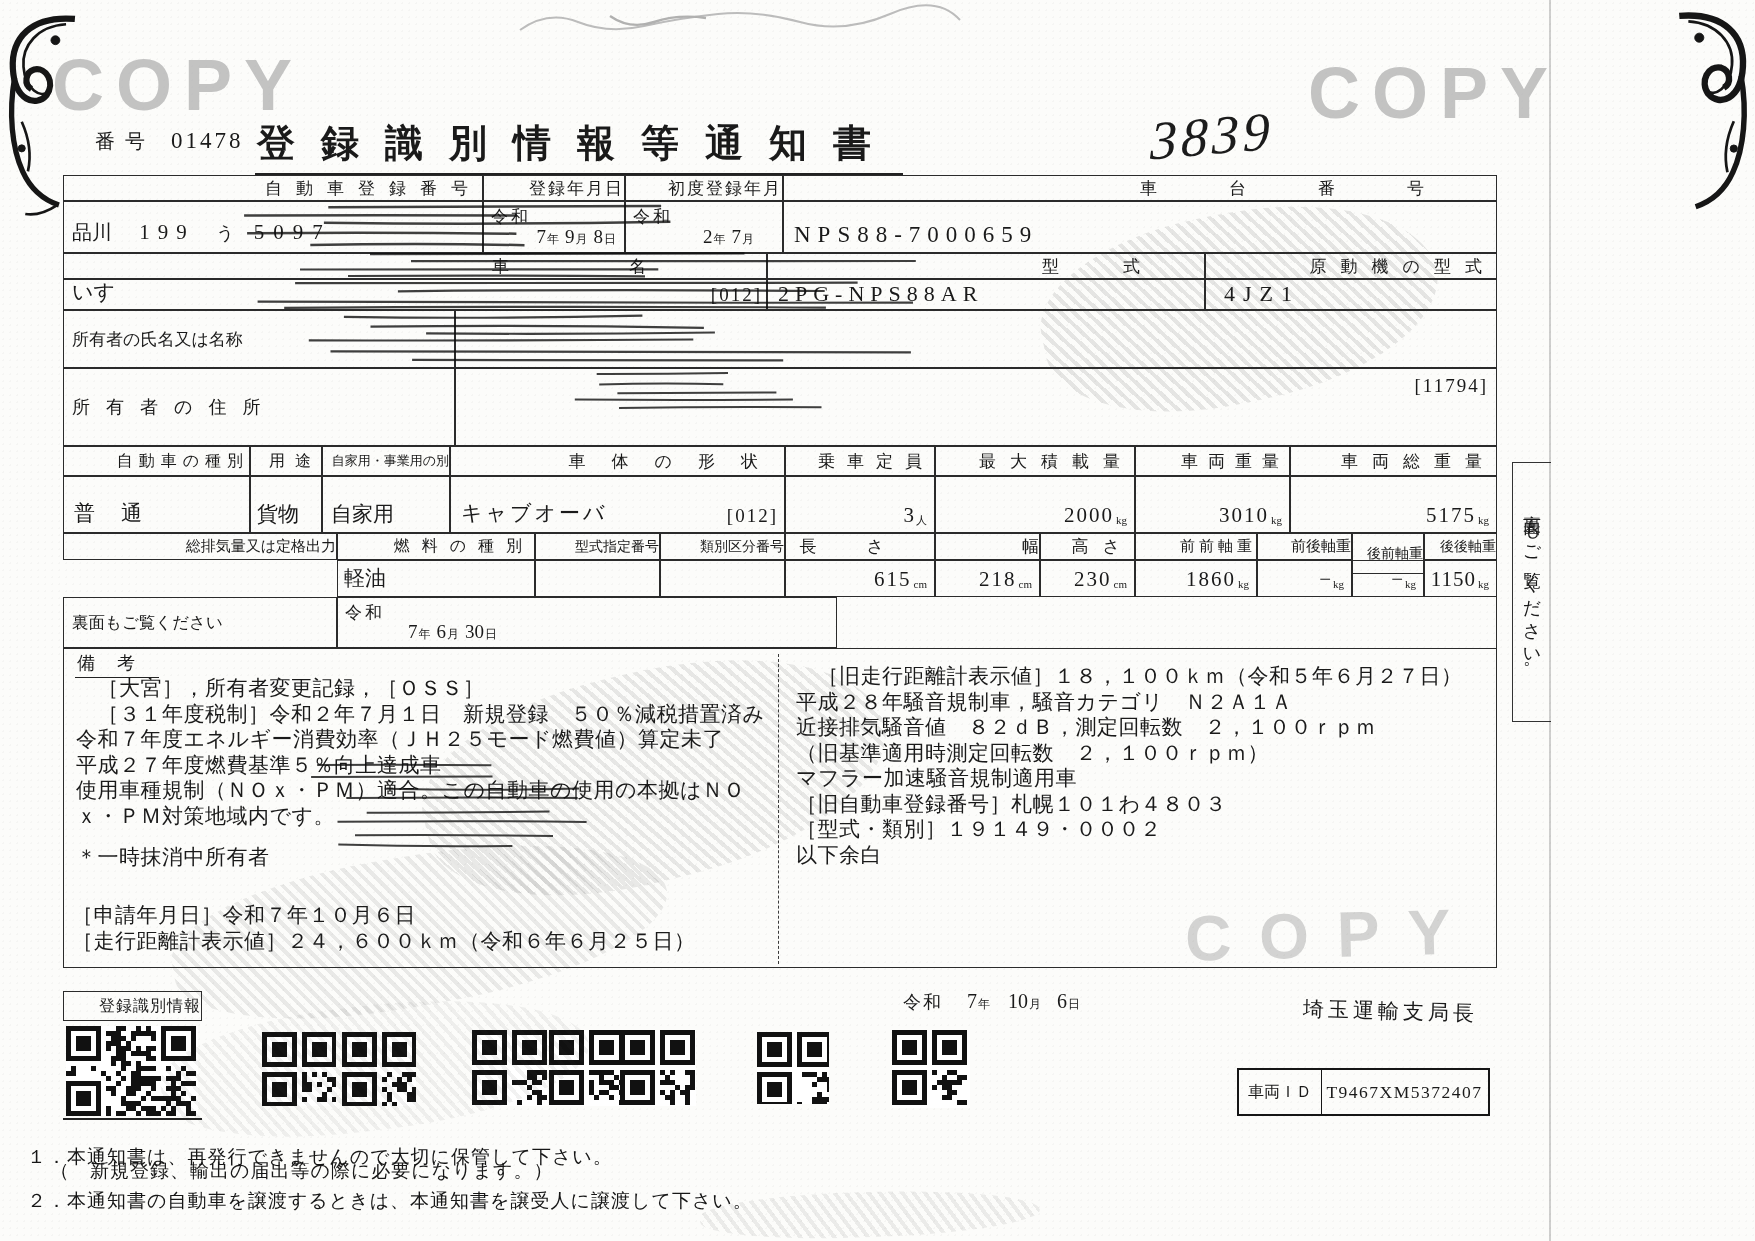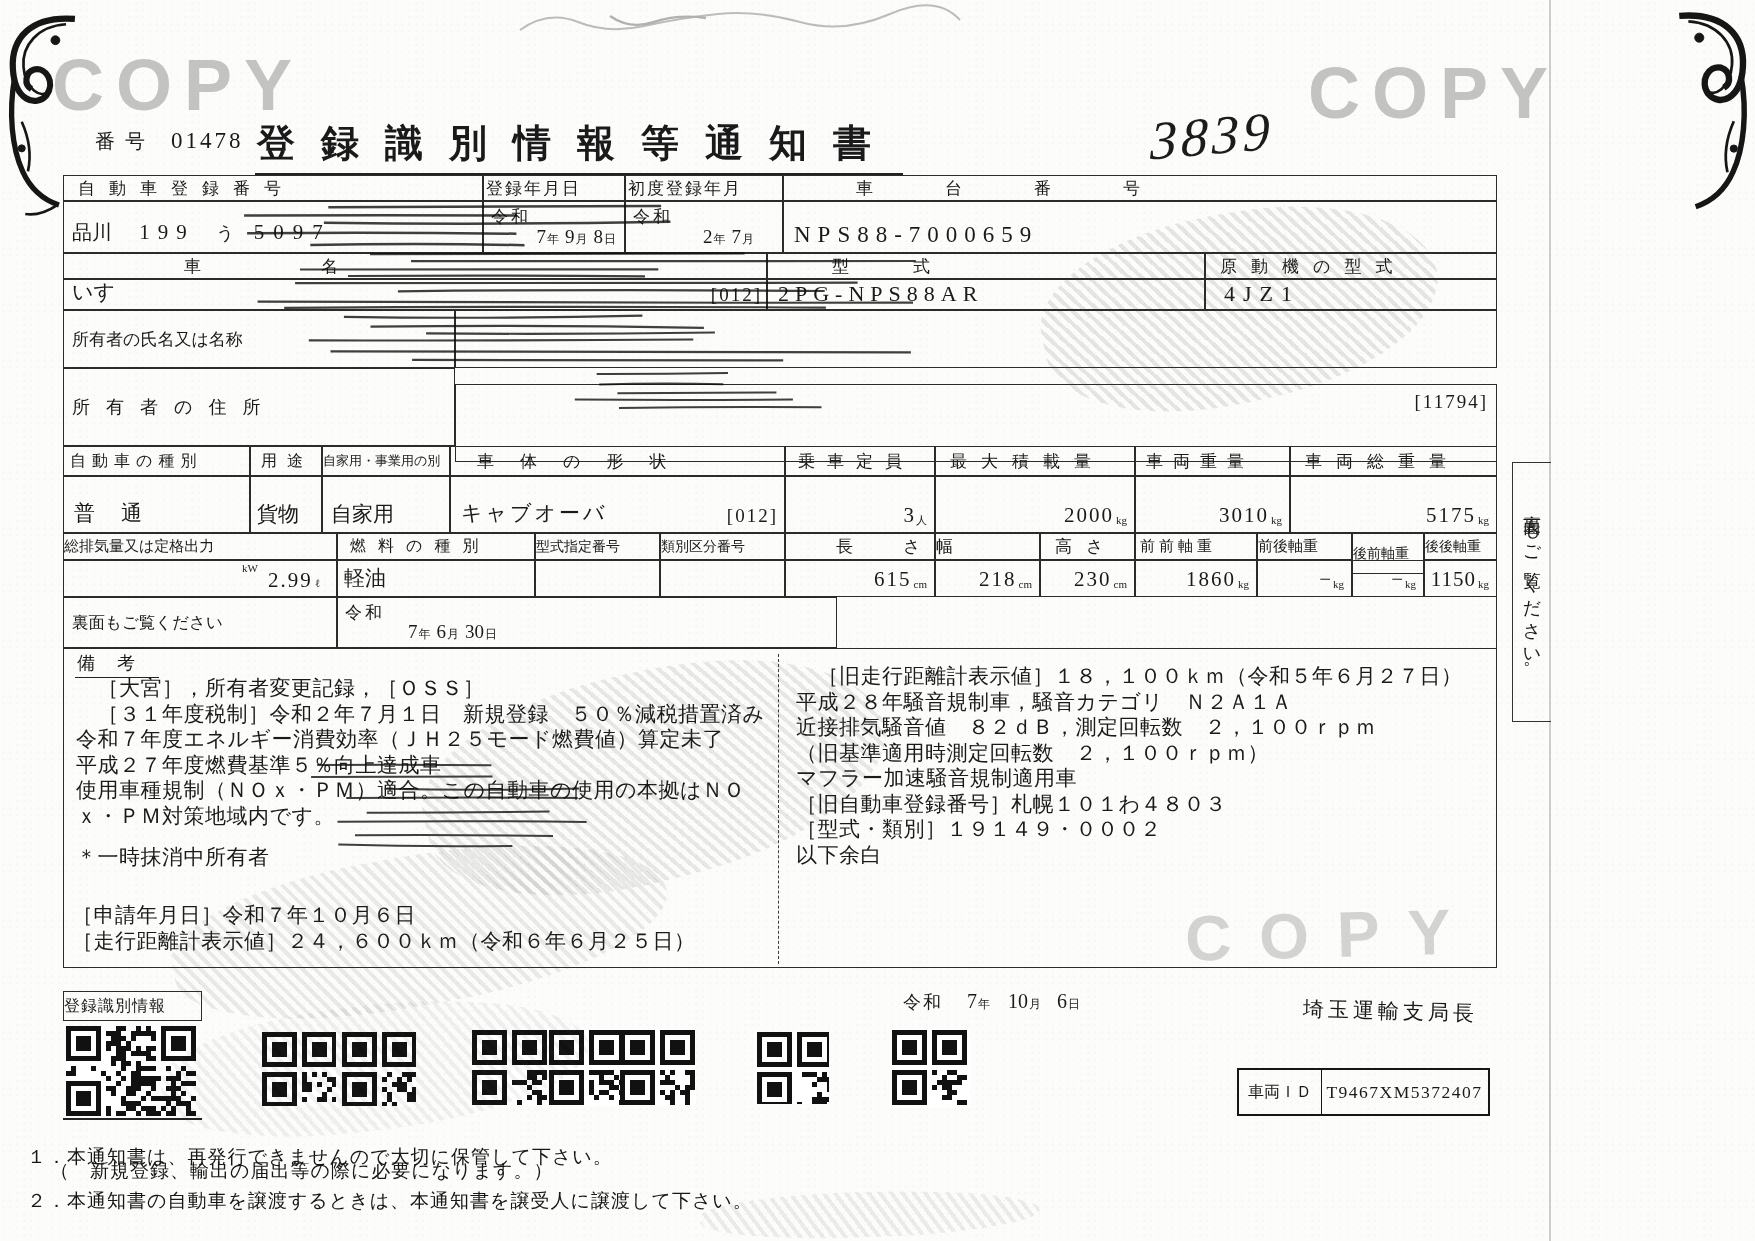--- a/index.html
+++ b/index.html
@@ -7,21 +7,21 @@
   .page{
     position:relative; width:1755px; height:1241px; margin:0 auto;
     background:#fcfcfa;
     background-image: radial-gradient(rgba(0,0,0,.028) 1px, transparent 1px);
     background-size: 7px 7px;
     font-family:"Liberation Serif","DejaVu Serif",serif;
     color:#1a1a1a; overflow:hidden;
   }
   .abs{position:absolute;}
   .c{position:absolute; border:1.4px solid #2b2b2b; box-sizing:border-box; background:transparent;}
-  .hd{display:flex; align-items:center; justify-content:flex-start; font-size:17px; white-space:nowrap; overflow:hidden;}
+  .hd{display:flex; align-items:center; justify-content:flex-end; font-size:17px; white-space:nowrap; overflow:hidden;}
   .hd-left{justify-content:flex-start; padding-left:8px;}
   .hd-sm{font-size:13px;}
   .val{font-size:21px; white-space:nowrap; overflow:visible;}
   .vr{display:flex; align-items:flex-end; justify-content:flex-end; padding:0 7px 4px 0;}
   .vl{display:flex; align-items:flex-end; justify-content:flex-start; padding:0 0 4px 10px;}
   .u{font-size:11px; margin-left:2px; line-height:1; transform:translateY(-2px);}
   .era{position:absolute; left:7px; top:3px; font-size:17px; letter-spacing:3px;}
   .dateline{position:absolute; right:8px; bottom:4px; font-size:19px; white-space:nowrap;margin-left:37px;}
   .dk{font-size:12px; margin:0 6px 0 1px;}
   .watermark{position:absolute; font-family:"Liberation Sans","DejaVu Sans",sans-serif;
@@ -149,21 +149,21 @@
   </div>
 
   <div class="c hd hd-left" style="left:63px;top:310px;width:392px;height:58px;font-size:17px;">
     <span>所有者の氏名又は名称</span>
   </div>
   <div class="c" style="left:455px;top:310px;width:1042px;height:58px;"></div>
 
   <div class="c hd hd-left" style="left:63px;top:368px;width:392px;height:78px;font-size:18px;">
     <span style="letter-spacing:16px;">所有者の住所</span>
   </div>
-  <div class="c" style="left:455px;top:368px;width:1042px;height:78px;margin-top:16px;">
+  <div class="c" style="left:455px;top:368px;width:1042px;height:78px;">
     <span style="position:absolute;right:8px;top:6px;font-size:19px;letter-spacing:2px;">[11794]</span>
   </div>
 
   <div class="c hd" style="left:63px;top:446px;width:187px;height:30px;font-size:16px;">
     <span style="letter-spacing:6px;padding-left:6px;">自動車の種別</span>
   </div>
   <div class="c hd" style="left:250px;top:446px;width:72px;height:30px;font-size:16px;">
     <span style="letter-spacing:10px;padding-left:10px;">用途</span>
   </div>
   <div class="c hd hd-sm" style="left:322px;top:446px;width:128px;height:30px;">
@@ -242,24 +242,20 @@
   <div class="c hd" style="left:1257px;top:533px;width:95px;height:27px;font-size:15px;">
     <span>前後軸重</span>
   </div>
   <div class="c hd" style="left:1352px;top:533px;width:72px;height:41px;font-size:14px;">
     <span>後前軸重</span>
   </div>
   <div class="c hd" style="left:1424px;top:533px;width:73px;height:27px;font-size:14px;">
     <span>後後軸重</span>
   </div>
 
-  <div class="c val" style="left:63px;top:560px;width:274px;height:37px;">
-    <span style="position:absolute;right:78px;top:1px;font-size:11px;">kW</span>
-    <span style="position:absolute;right:14px;bottom:3px;font-size:21px;letter-spacing:2px;"><span>2.99</span><span class="u">ℓ</span></span>
-  </div>
   <div class="c val vl" style="left:337px;top:560px;width:198px;height:37px;padding-left:6px;">
     <span>軽油</span>
   </div>
   <div class="c" style="left:535px;top:560px;width:125px;height:37px;"></div>
   <div class="c" style="left:660px;top:560px;width:125px;height:37px;"></div>
   <div class="c val vr" style="left:785px;top:560px;width:150px;height:37px;">
     <span style="letter-spacing:2px;">615</span>
       <span class="u">cm</span>
   </div>
   <div class="c val vr" style="left:935px;top:560px;width:105px;height:37px;">

